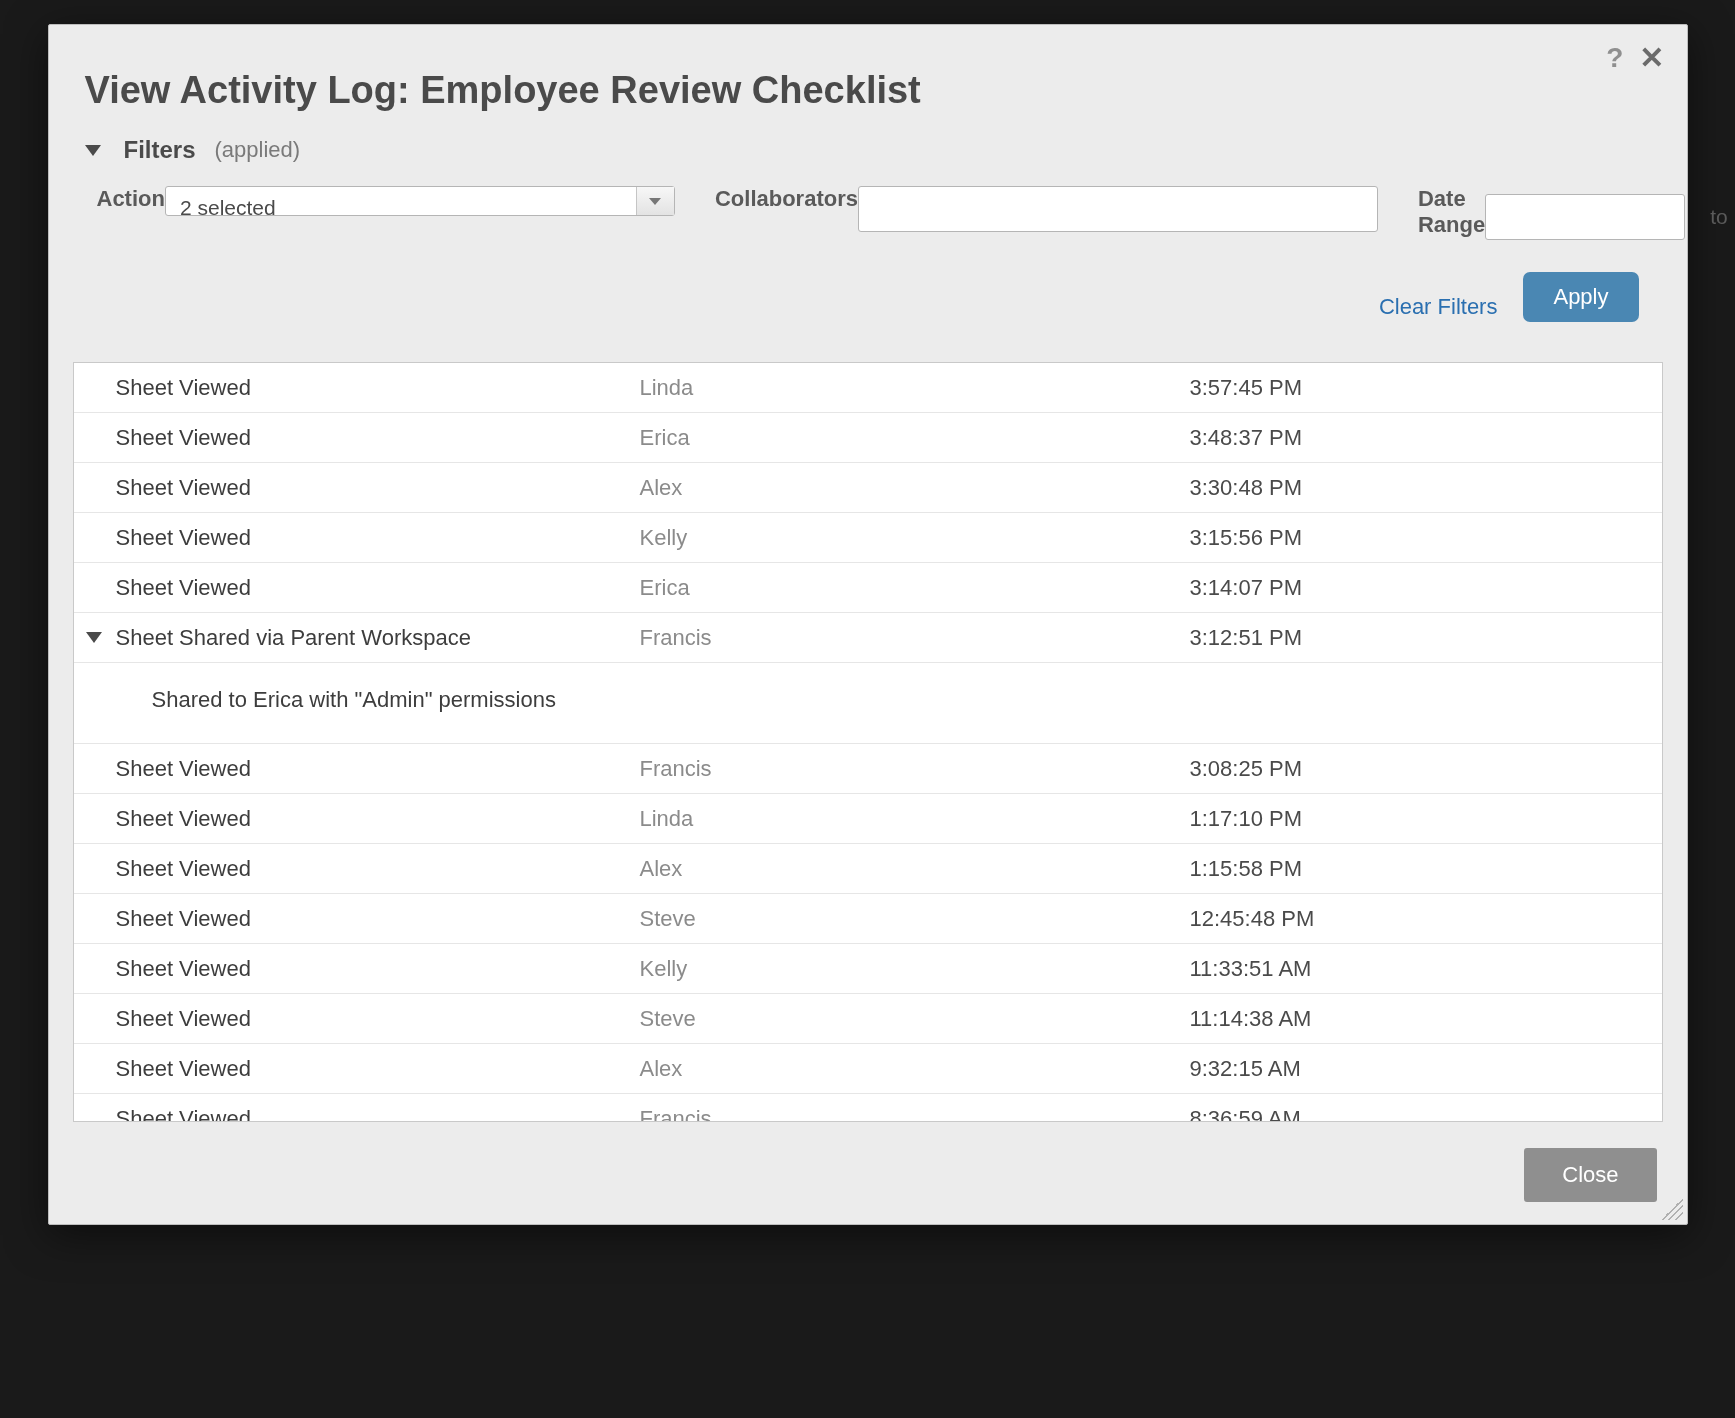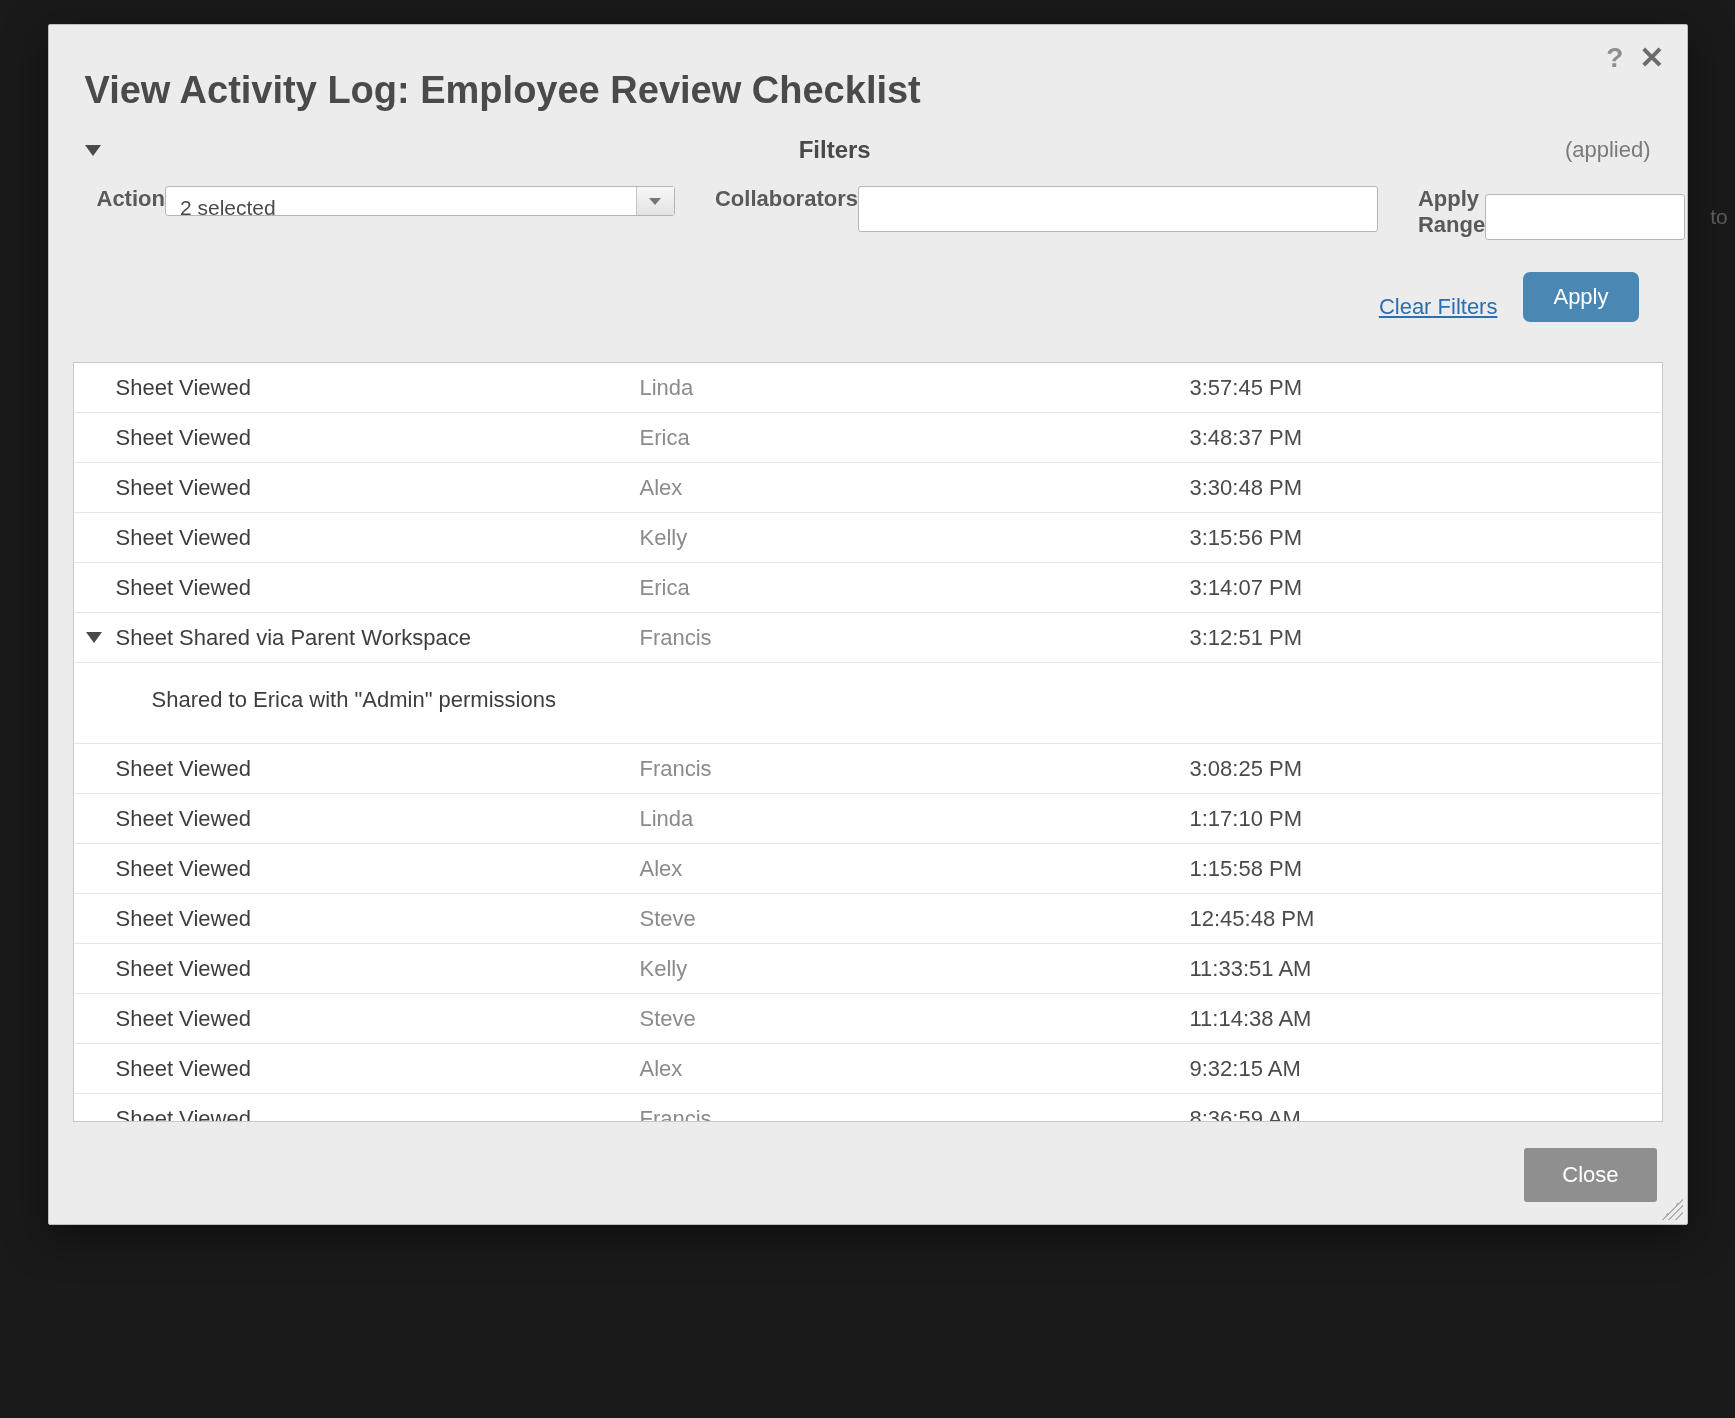--- a/index.html
+++ b/index.html
@@ -43,23 +43,22 @@
   }
   .title {
     font-size: 38px;
     font-weight: 700;
     color: #4a4a4a;
     margin: 18px 0 24px 0;
   }
   .filters-bar {
     display: flex;
     align-items: center;
-    gap: 4px;
+    gap: 19px;
     margin: 16px 0 22px 0;
-    justify-content: space-between;
   }
   .tri-down {
     display: inline-block;
     width: 0; height: 0;
     border-left: 8px solid transparent;
     border-right: 8px solid transparent;
     border-top: 11px solid #4a4a4a;
     margin-right: 4px;
   }
   .filters-label {
@@ -147,21 +146,20 @@
   .to-label {
     font-size: 21px; color: #5a5a5a; margin-left: 11px;
   }
   .filter-actions {
     display: flex; justify-content: flex-end; align-items: center;
     gap: 26px;
     padding: 24px 12px 28px 12px;
   }
   .clear-link {
     color: #2a6fb0;
-    text-decoration: underline;
     font-size: 22px;
     cursor: pointer;
     margin-top: 20px;
   }
   .apply-btn {
     background: #4a87b3;
     color: #fff;
     border: none;
     border-radius: 7px;
     padding: 12px 30px;
@@ -263,21 +261,21 @@
             </div>
         </div>
       </div>
 
       <div class="filter-col">
         <div class="filter-label">Collaborators</div>
         <input class="text-input" type="text" value="" style="">
       </div>
 
       <div class="filter-col">
-        <div class="filter-label">Apply Range</div>
+        <div class="filter-label">Date Range</div>
         <div class="date-range-row">
           <div class="date-input-wrap">
             <input type="text" value="" style="">
             <span class="cal-icon"></span>
           </div>
           <span class="to-label">to</span>
           <div class="date-input-wrap">
             <input type="text" value="" style="">
             <span class="cal-icon"></span>
           </div>

